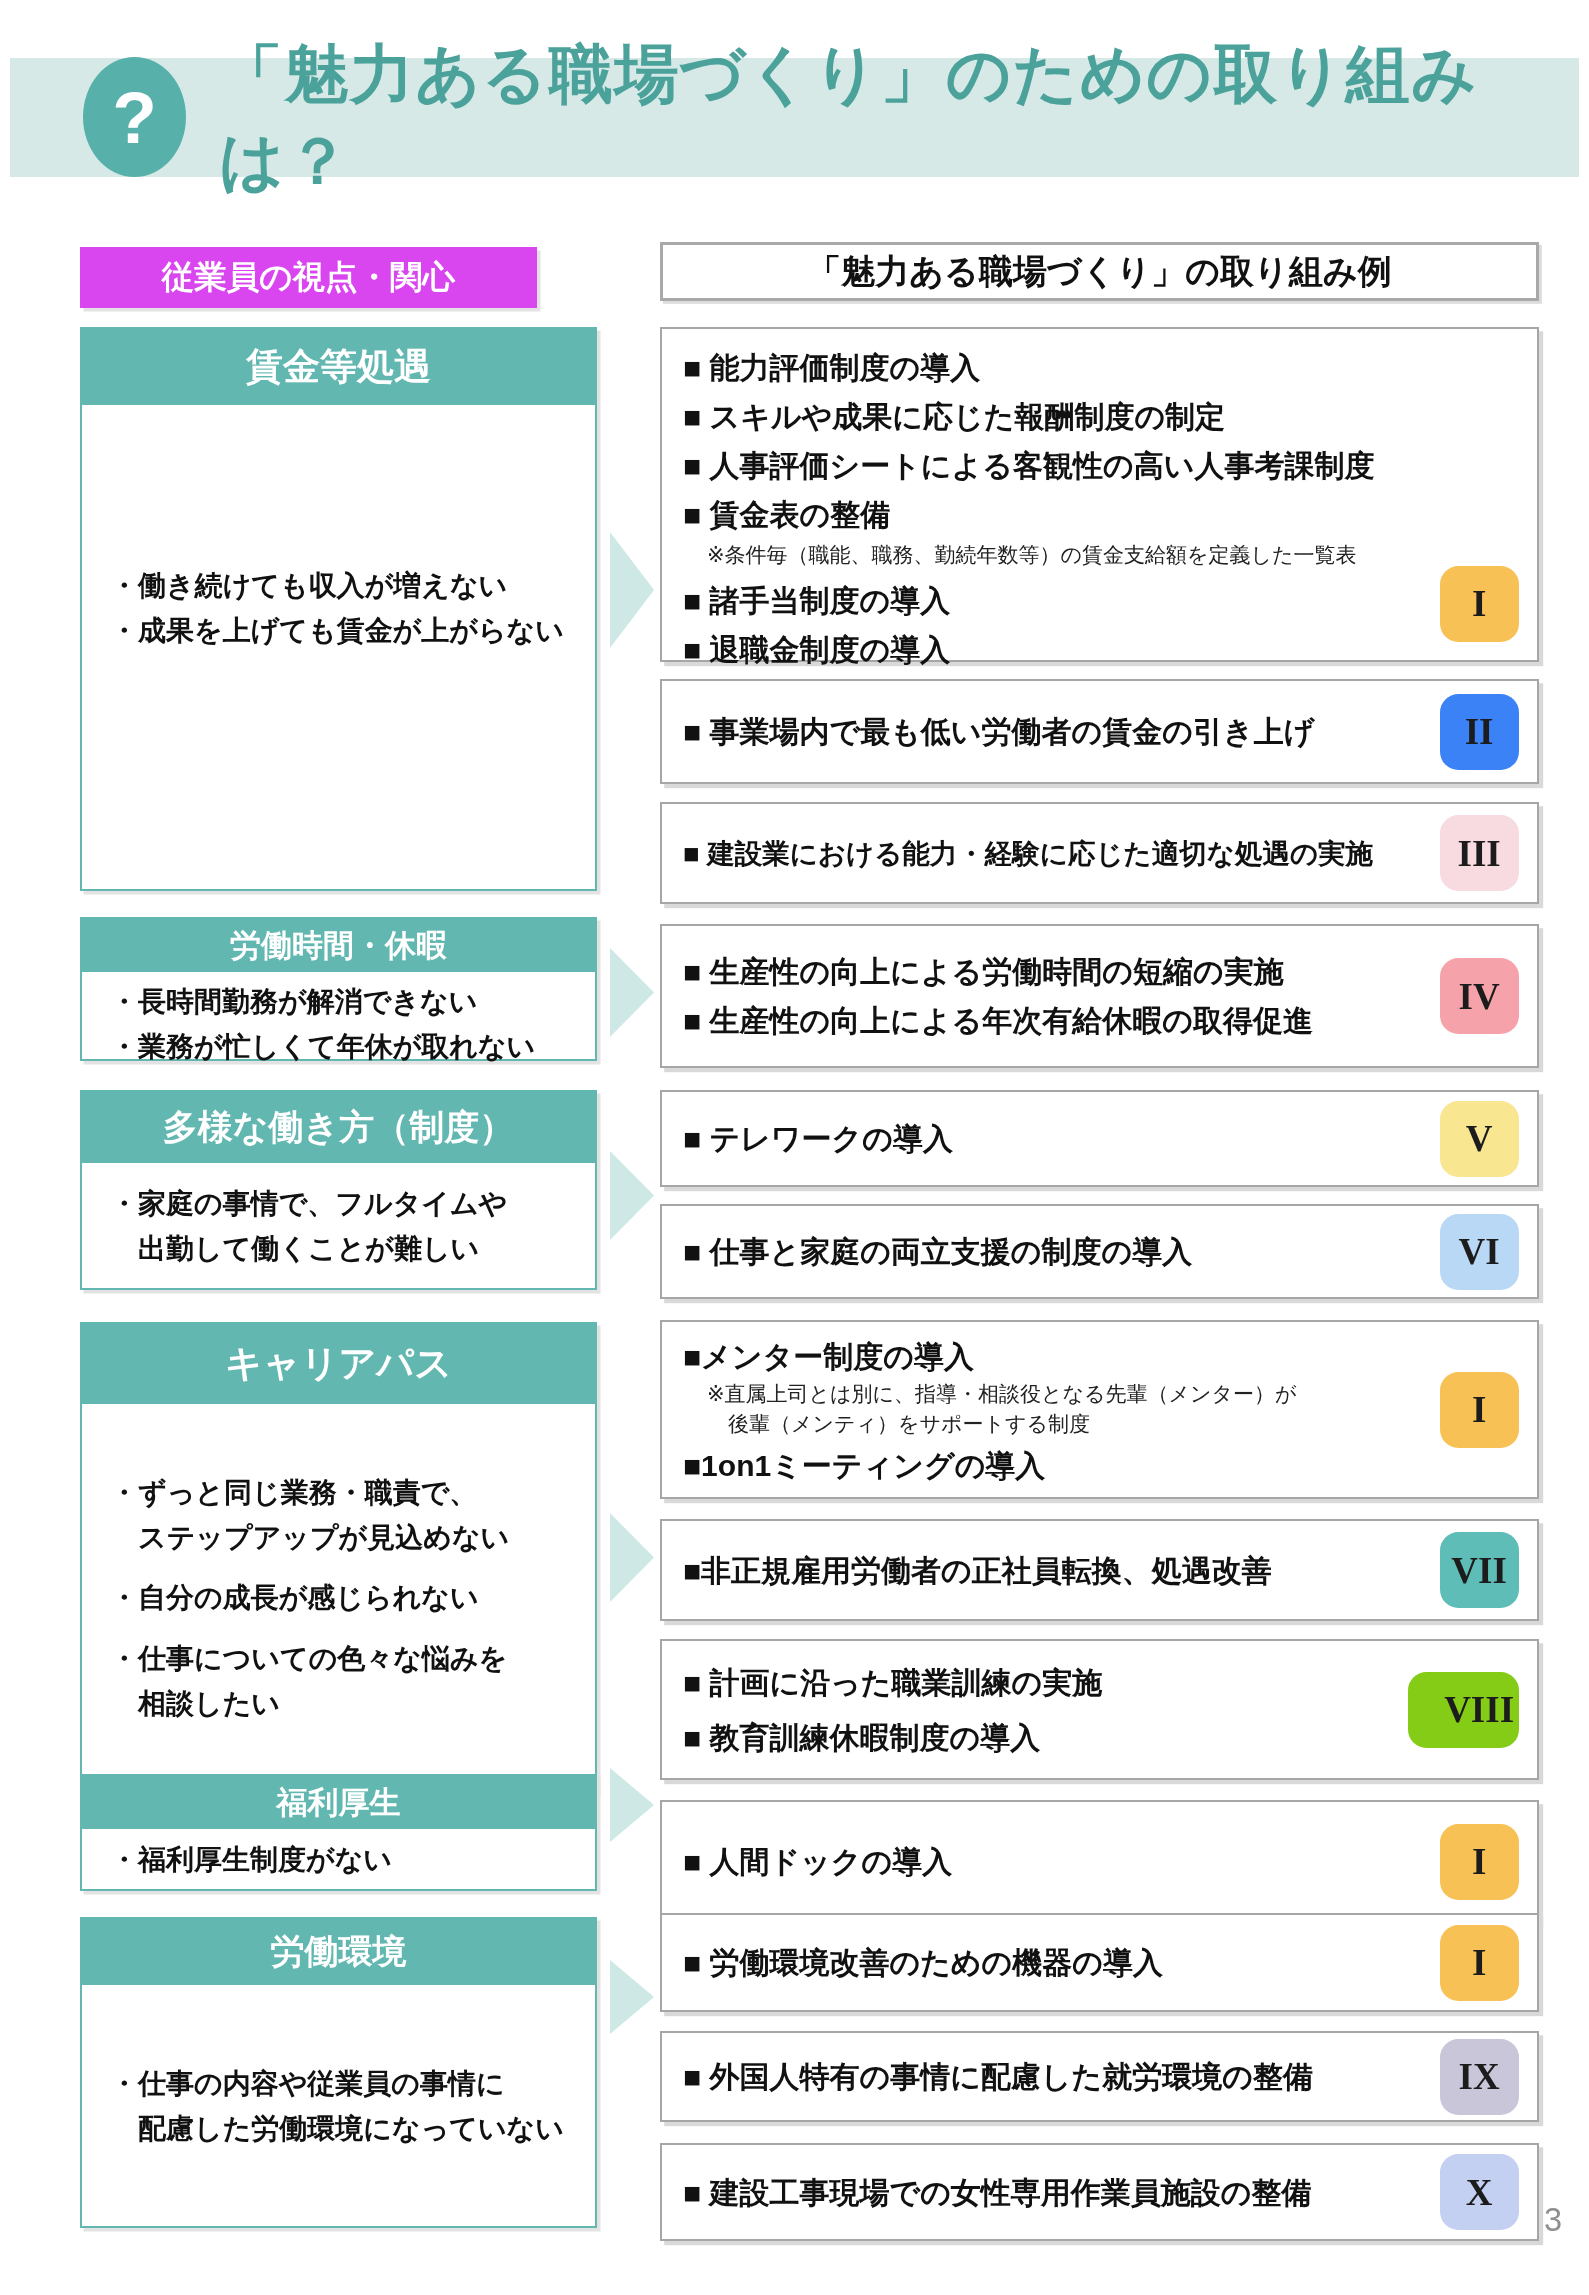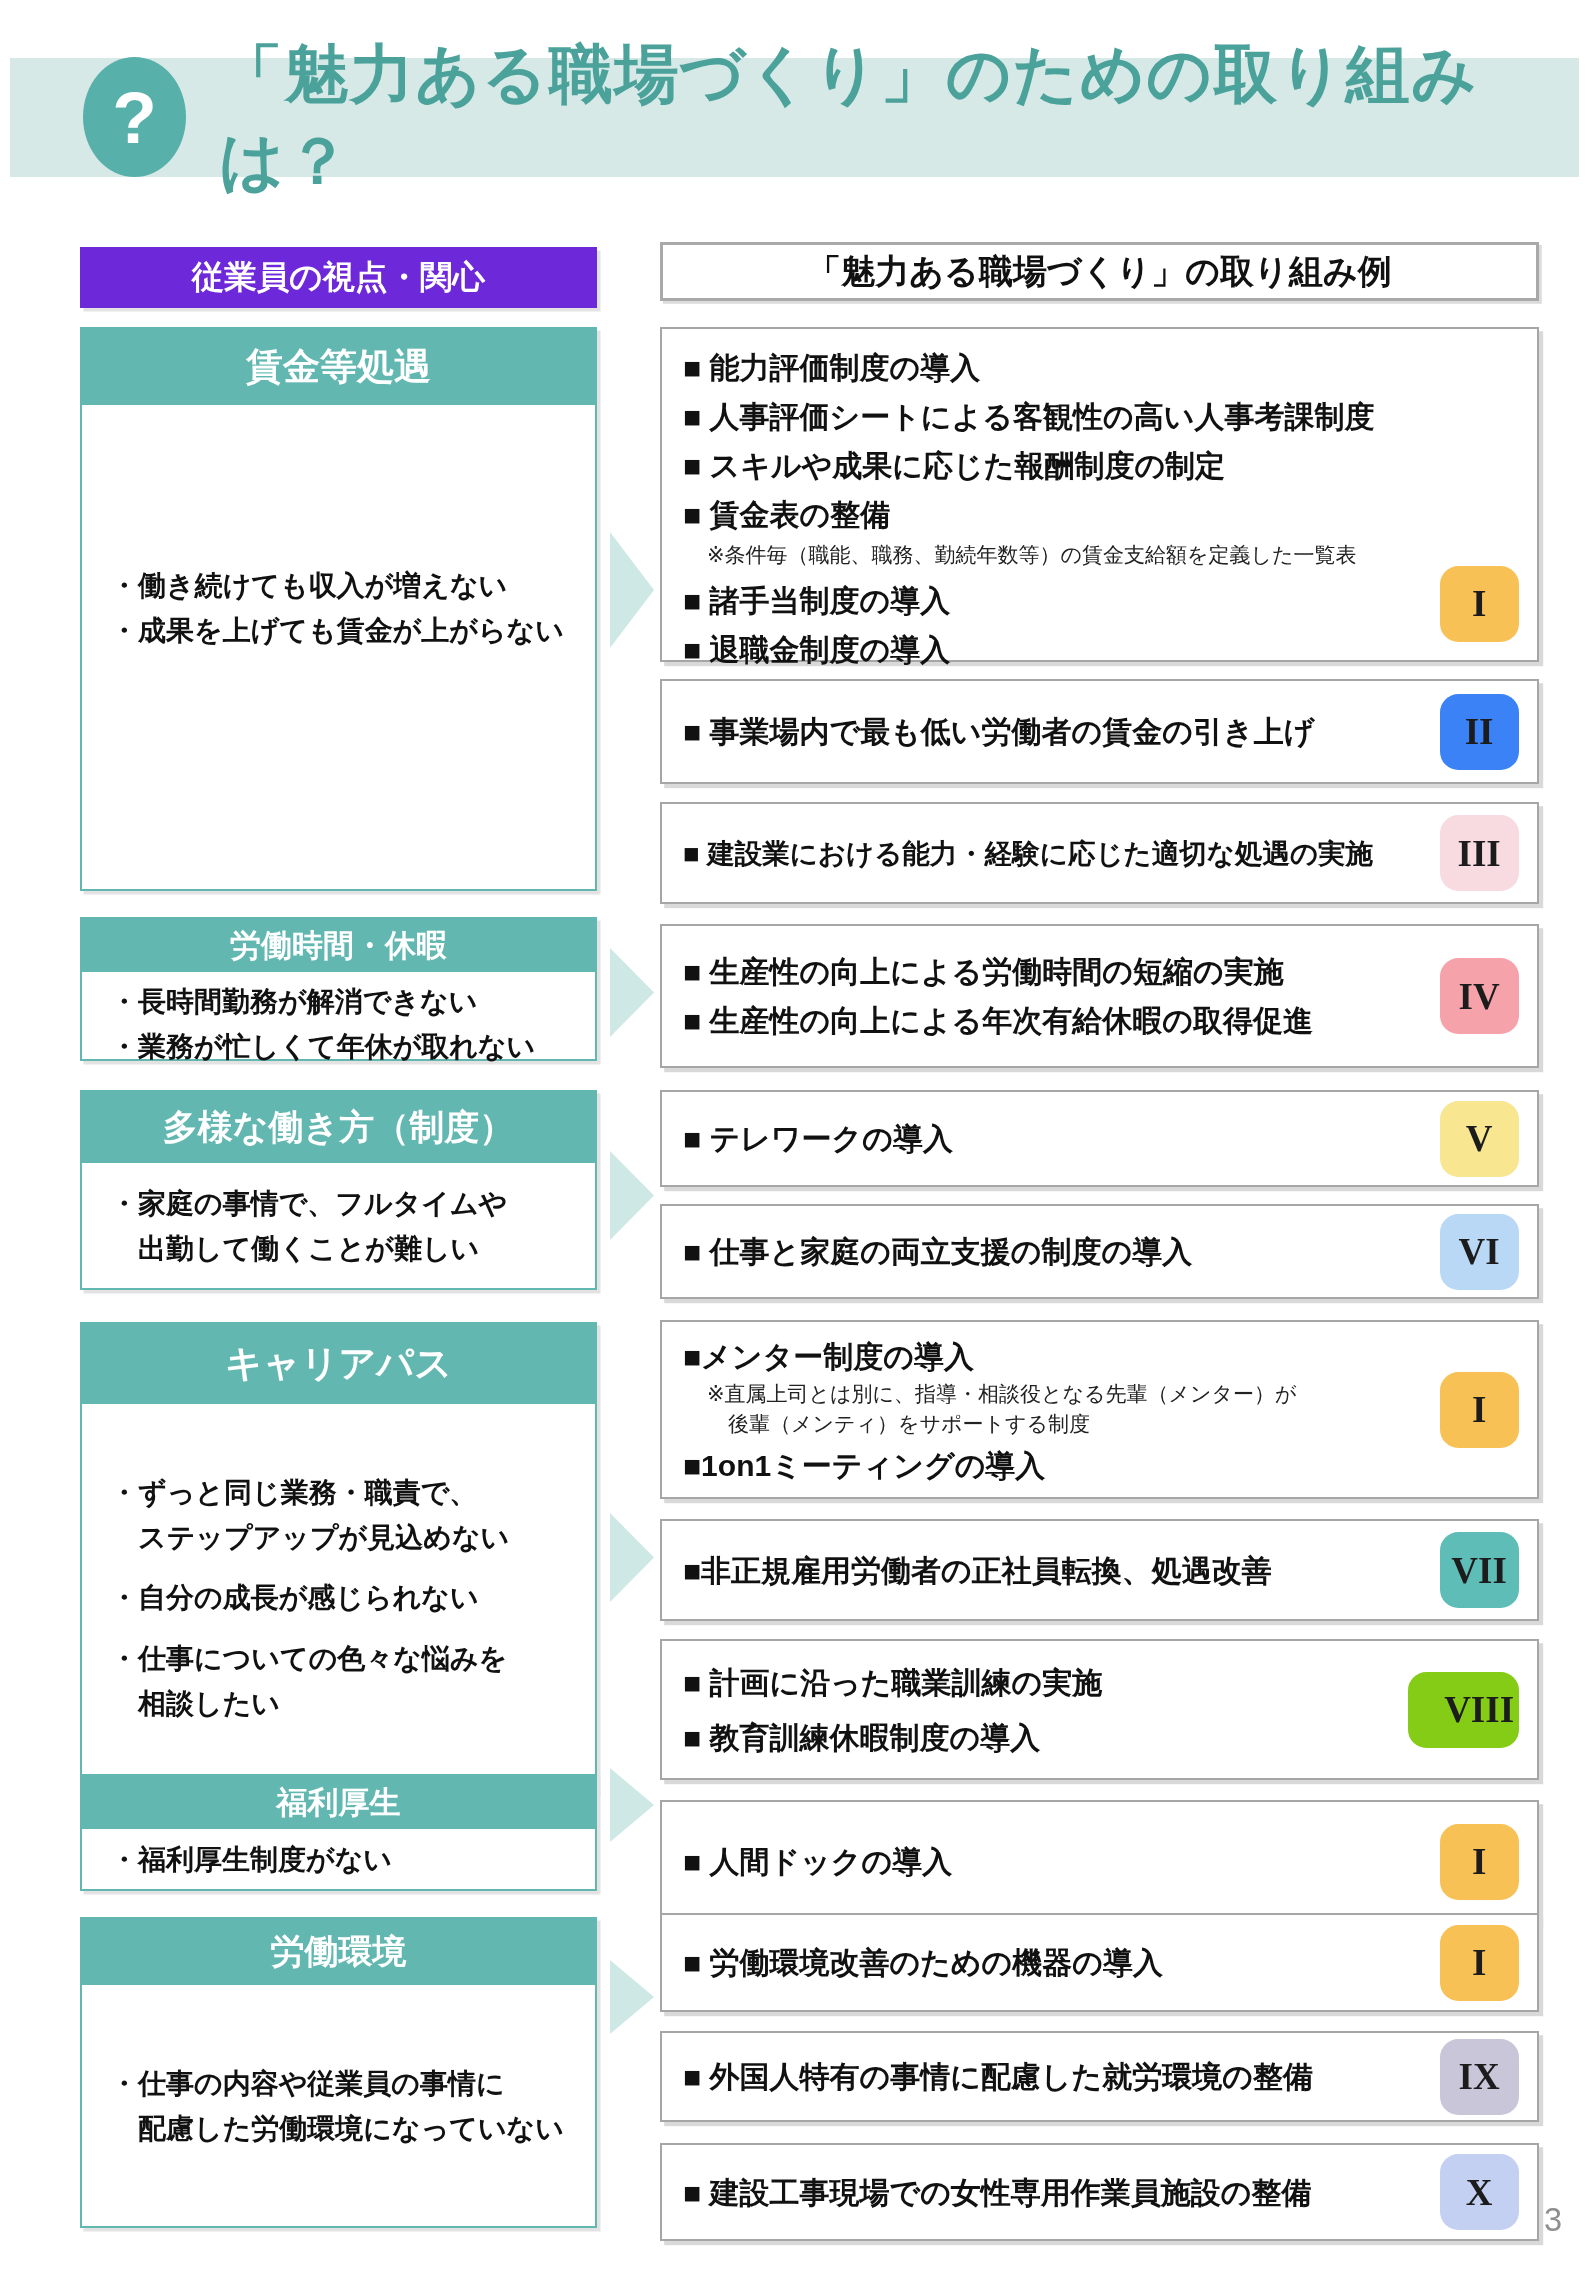--- a/index.html
+++ b/index.html
@@ -16,21 +16,21 @@
 
   
   .lbox{position:absolute;left:80px;width:517px;border:2.8px solid #62b8b1;background:#fff;
         box-sizing:border-box;box-shadow:3.5px 3.5px 0 #e3e3e3;display:flex;flex-direction:column;}
   .lbox .hdr{background:#62b8b1;color:#fff;font-weight:700;font-size:35px;
              display:flex;align-items:center;justify-content:center;flex:0 0 auto;}
   .lbox .bod{flex:1 1 auto;display:flex;flex-direction:column;justify-content:center;
              padding:7px 14px 7px 28px;}
   .lbox .bod p{margin:0;font-size:28px;font-weight:700;color:#111;line-height:45px;white-space:nowrap;}
 
-  .ltitle{position:absolute;left:80px;top:247px;width:517px;height:61px;background:#6d28d9;
+  .ltitle{position:absolute;left:80px;top:247px;width:457px;height:61px;background:#d946ef;
           box-sizing:border-box;display:flex;align-items:center;justify-content:center;
           box-shadow:3.5px 3.5px 0 #e3e3e3;}
   .ltitle span{color:#fff;font-size:32.5px;font-weight:700;}
 
   .lc1{top:327px;height:564px;} .lc1 .hdr{height:76px;font-size:37px;} .lc1 .bod{padding-bottom:85px;}
   .lc2{top:917px;height:144px;} .lc2 .hdr{height:53px;font-size:31px;}
   .lc3{top:1090px;height:200px;} .lc3 .hdr{height:71px;font-size:35px;}
   .lc4{top:1322px;height:471px;} .lc4 .hdr{height:80px;font-size:37px;}
   .lc5{top:1774px;height:117px;} .lc5 .hdr{height:53px;font-size:31px;}
   .lc6{top:1917px;height:311px;} .lc6 .hdr{height:66px;font-size:34px;}
@@ -145,22 +145,22 @@
   <div class="arrow ar5"></div>
   <div class="arrow ar6"></div>
 
   <div class="rtitle">
     <span>「魅力ある職場づくり」の取り組み例</span>
   </div>
 
   <section class="rbox rb1">
     <div class="items topalign">
       <p>■ 能力評価制度の導入</p>
+      <p>■ スキルや成果に応じた報酬制度の制定</p>
       <p>■ 人事評価シートによる客観性の高い人事考課制度</p>
-      <p>■ スキルや成果に応じた報酬制度の制定</p>
       <p>■ 賃金表の整備</p>
       <p class="note">※条件毎（職能、職務、勤続年数等）の賃金支給額を定義した一覧表</p>
       <p>■ 諸手当制度の導入</p>
       <p>■ 退職金制度の導入</p>
     </div>
     <div class="badge bottom" style="background: rgb(248, 193, 85);">
       <span>I</span>
     </div>
   </section>
 

